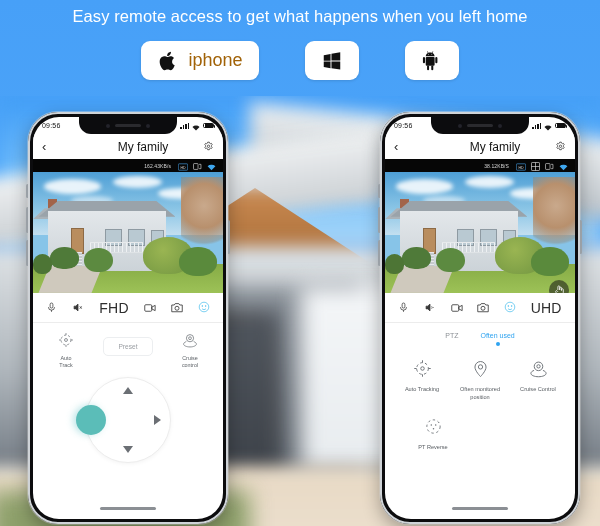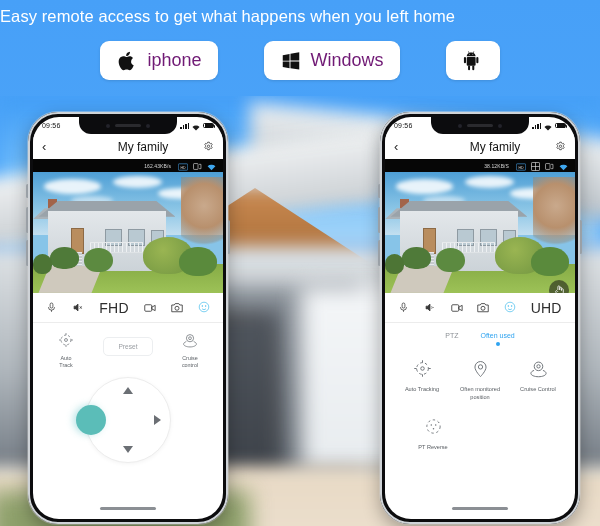--- a/index.html
+++ b/index.html
@@ -73,34 +73,34 @@
     background: #7a5536; filter: blur(12px); opacity: .8;
   }
   .bp-green {
     position: absolute; left: -10px; top: 395px; width: 260px; height: 70px;
     background: #6e8b4a; filter: blur(11px); opacity: .75;
   }
 
   
   .headline {
     position: absolute; left: 0; top: 7px; width: 600px;
-    color: #ffffff;
+    text-align: center; color: #ffffff;
     font-size: 16.5px; letter-spacing: .1px; white-space: nowrap;
   }
   .pill-row {
     position: absolute; left: 0; top: 41px; width: 600px;
     display: flex; justify-content: center; gap: 46px;
   }
   .pill {
     background: #fff; border-radius: 9px;
     height: 39px; padding: 0 16px;
     display: flex; align-items: center; gap: 9px;
     box-shadow: 0 1px 3px rgba(0,0,0,.13);
   }
-  .pill-label { font-size: 18px; color: #701a75; }
+  .pill-label { font-size: 18px; color: #a16207; }
   .pill-ico { width: 22px; height: 22px; display: block; }
 
   
   .phone {
     position: absolute; width: 200px; height: 412px;
     border-radius: 30px;
     background: #0c0c0e;
     padding: 5px;
     box-shadow: 0 6px 18px rgba(0,0,0,.32), 0 0 0 1px rgba(255,255,255,.35);
   }
@@ -337,21 +337,20 @@
 
   <div class="pill">
     <span class="pill-ico">
       <svg viewBox="0 0 24 24" width="22" height="22" fill="#111">
         <path d="M3 5.6l7.4-1.3v7.3H3z"></path>
         <path d="M11.4 4.1L21 2.5v8.9h-9.6z"></path>
         <path d="M3 12.6h7.4v7.2L3 18.5z"></path>
         <path d="M11.4 12.6H21v8.8l-9.6-1.6z"></path>
       </svg>
     </span>
-    <span class="pill-label">Windows</span>
   </div>
 
   <div class="pill">
     <span class="pill-ico">
       <svg viewBox="0 0 24 24" width="22" height="22" fill="#111">
         <path d="M7.5 3.2l-.9-1.5a.3.3 0 01.5-.3l.95 1.6c.6-.25 1.25-.4 1.95-.4s1.35.15 1.95.4l.95-1.6a.3.3 0 01.5.3l-.9 1.5c1.3.75 2.2 2 2.35 3.5H5.15c.15-1.5 1.05-2.75 2.35-3.5zM8.2 5.1a.45.45 0 100-.9.45.45 0 000 .9zm3.6 0a.45.45 0 100-.9.45.45 0 000 .9z"></path>
         <rect x="5.15" y="7.6" width="9.7" height="9.6" rx="1.1"></rect>
         <rect x="2.1" y="7.6" width="2.3" height="6.8" rx="1.15"></rect>
         <rect x="15.6" y="7.6" width="2.3" height="6.8" rx="1.15"></rect>
         <rect x="6.6" y="17" width="2.2" height="5" rx="1.1"></rect>

